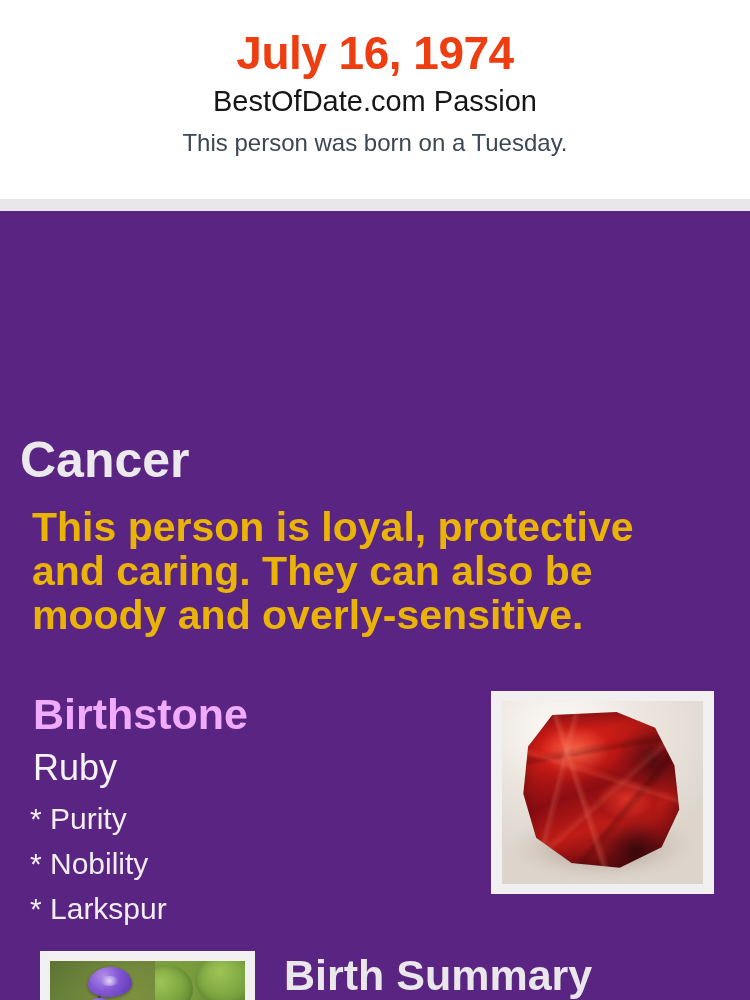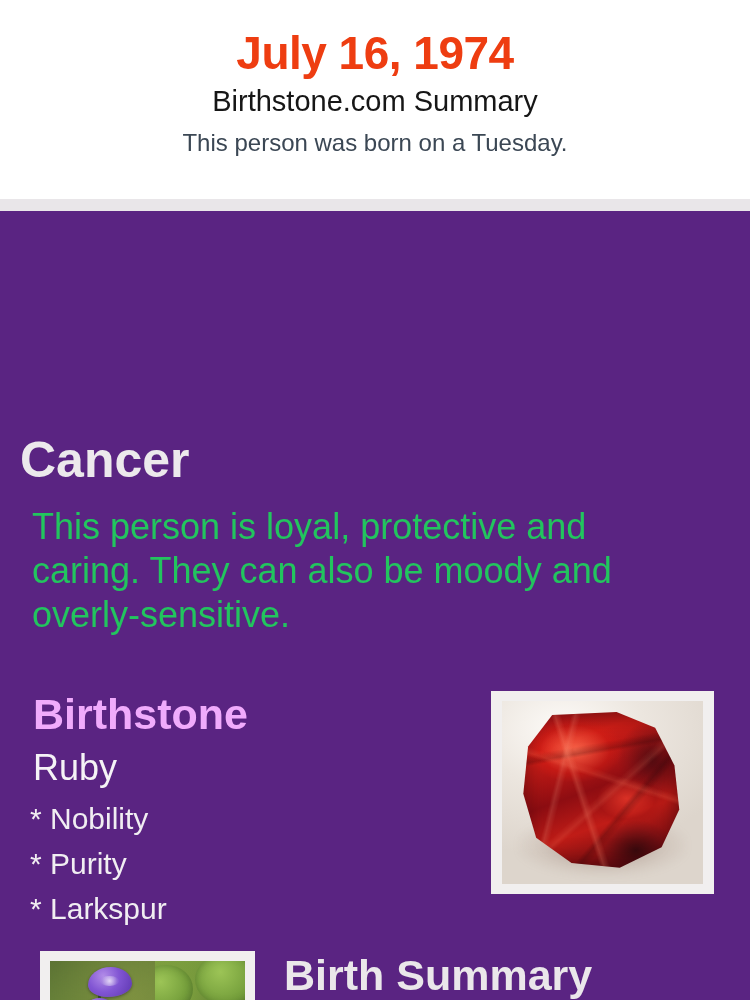--- a/index.html
+++ b/index.html
@@ -64,23 +64,23 @@
     font-size: 50px;
     font-weight: bold;
     color: #ece9ec;
     line-height: 60px;
   }
   .zodiac-desc {
     position: absolute;
     left: 32px;
     top: 294px;
     width: 620px;
-    font-size: 36px;
-    font-weight: normal;
-    color: #22c55e;
+    font-size: 41px;
+    font-weight: bold;
+    color: #eab308;
     line-height: 44px;
   }
 
   
   .stone-title {
     position: absolute;
     left: 33px;
     top: 478px;
     font-size: 43px;
     font-weight: bold;
@@ -281,35 +281,35 @@
     background: linear-gradient(180deg, #e4dbf4 0%, #b9a6e3 48%, #8d6fd0 100%);
     transform-origin: 50% 90%;
     box-shadow: 0 0 2px rgba(60,40,110,0.4);
   }
 </style>
 </head>
 <body>
 
 <div class="header">
   <div class="header-date">July 16, 1974</div>
-  <div class="header-site">Birthstone.com Summary</div>
+  <div class="header-site">BestOfDate.com Passion</div>
   <div class="header-weekday">This person was born on a Tuesday.</div>
 </div>
 <div class="header-divider"></div>
 
 <div class="body-panel">
 
   <div class="zodiac-title">Cancer</div>
   <div class="zodiac-desc">This person is loyal, protective and caring. They can also be moody and overly-sensitive.</div>
 
   <div class="stone-title">Birthstone</div>
   <div class="stone-name">Ruby</div>
   <ul class="stone-traits">
+    <li>* Purity</li>
     <li>* Nobility</li>
-    <li>* Purity</li>
     <li>* Larkspur</li>
   </ul>
 
   <div class="photo-frame ruby-frame">
     <div class="photo-inner">
       <div class="ruby-scene">
         <div class="ruby-shadow"></div>
         <div class="ruby-gem">
           <div class="ruby-facets"></div>
         </div>

